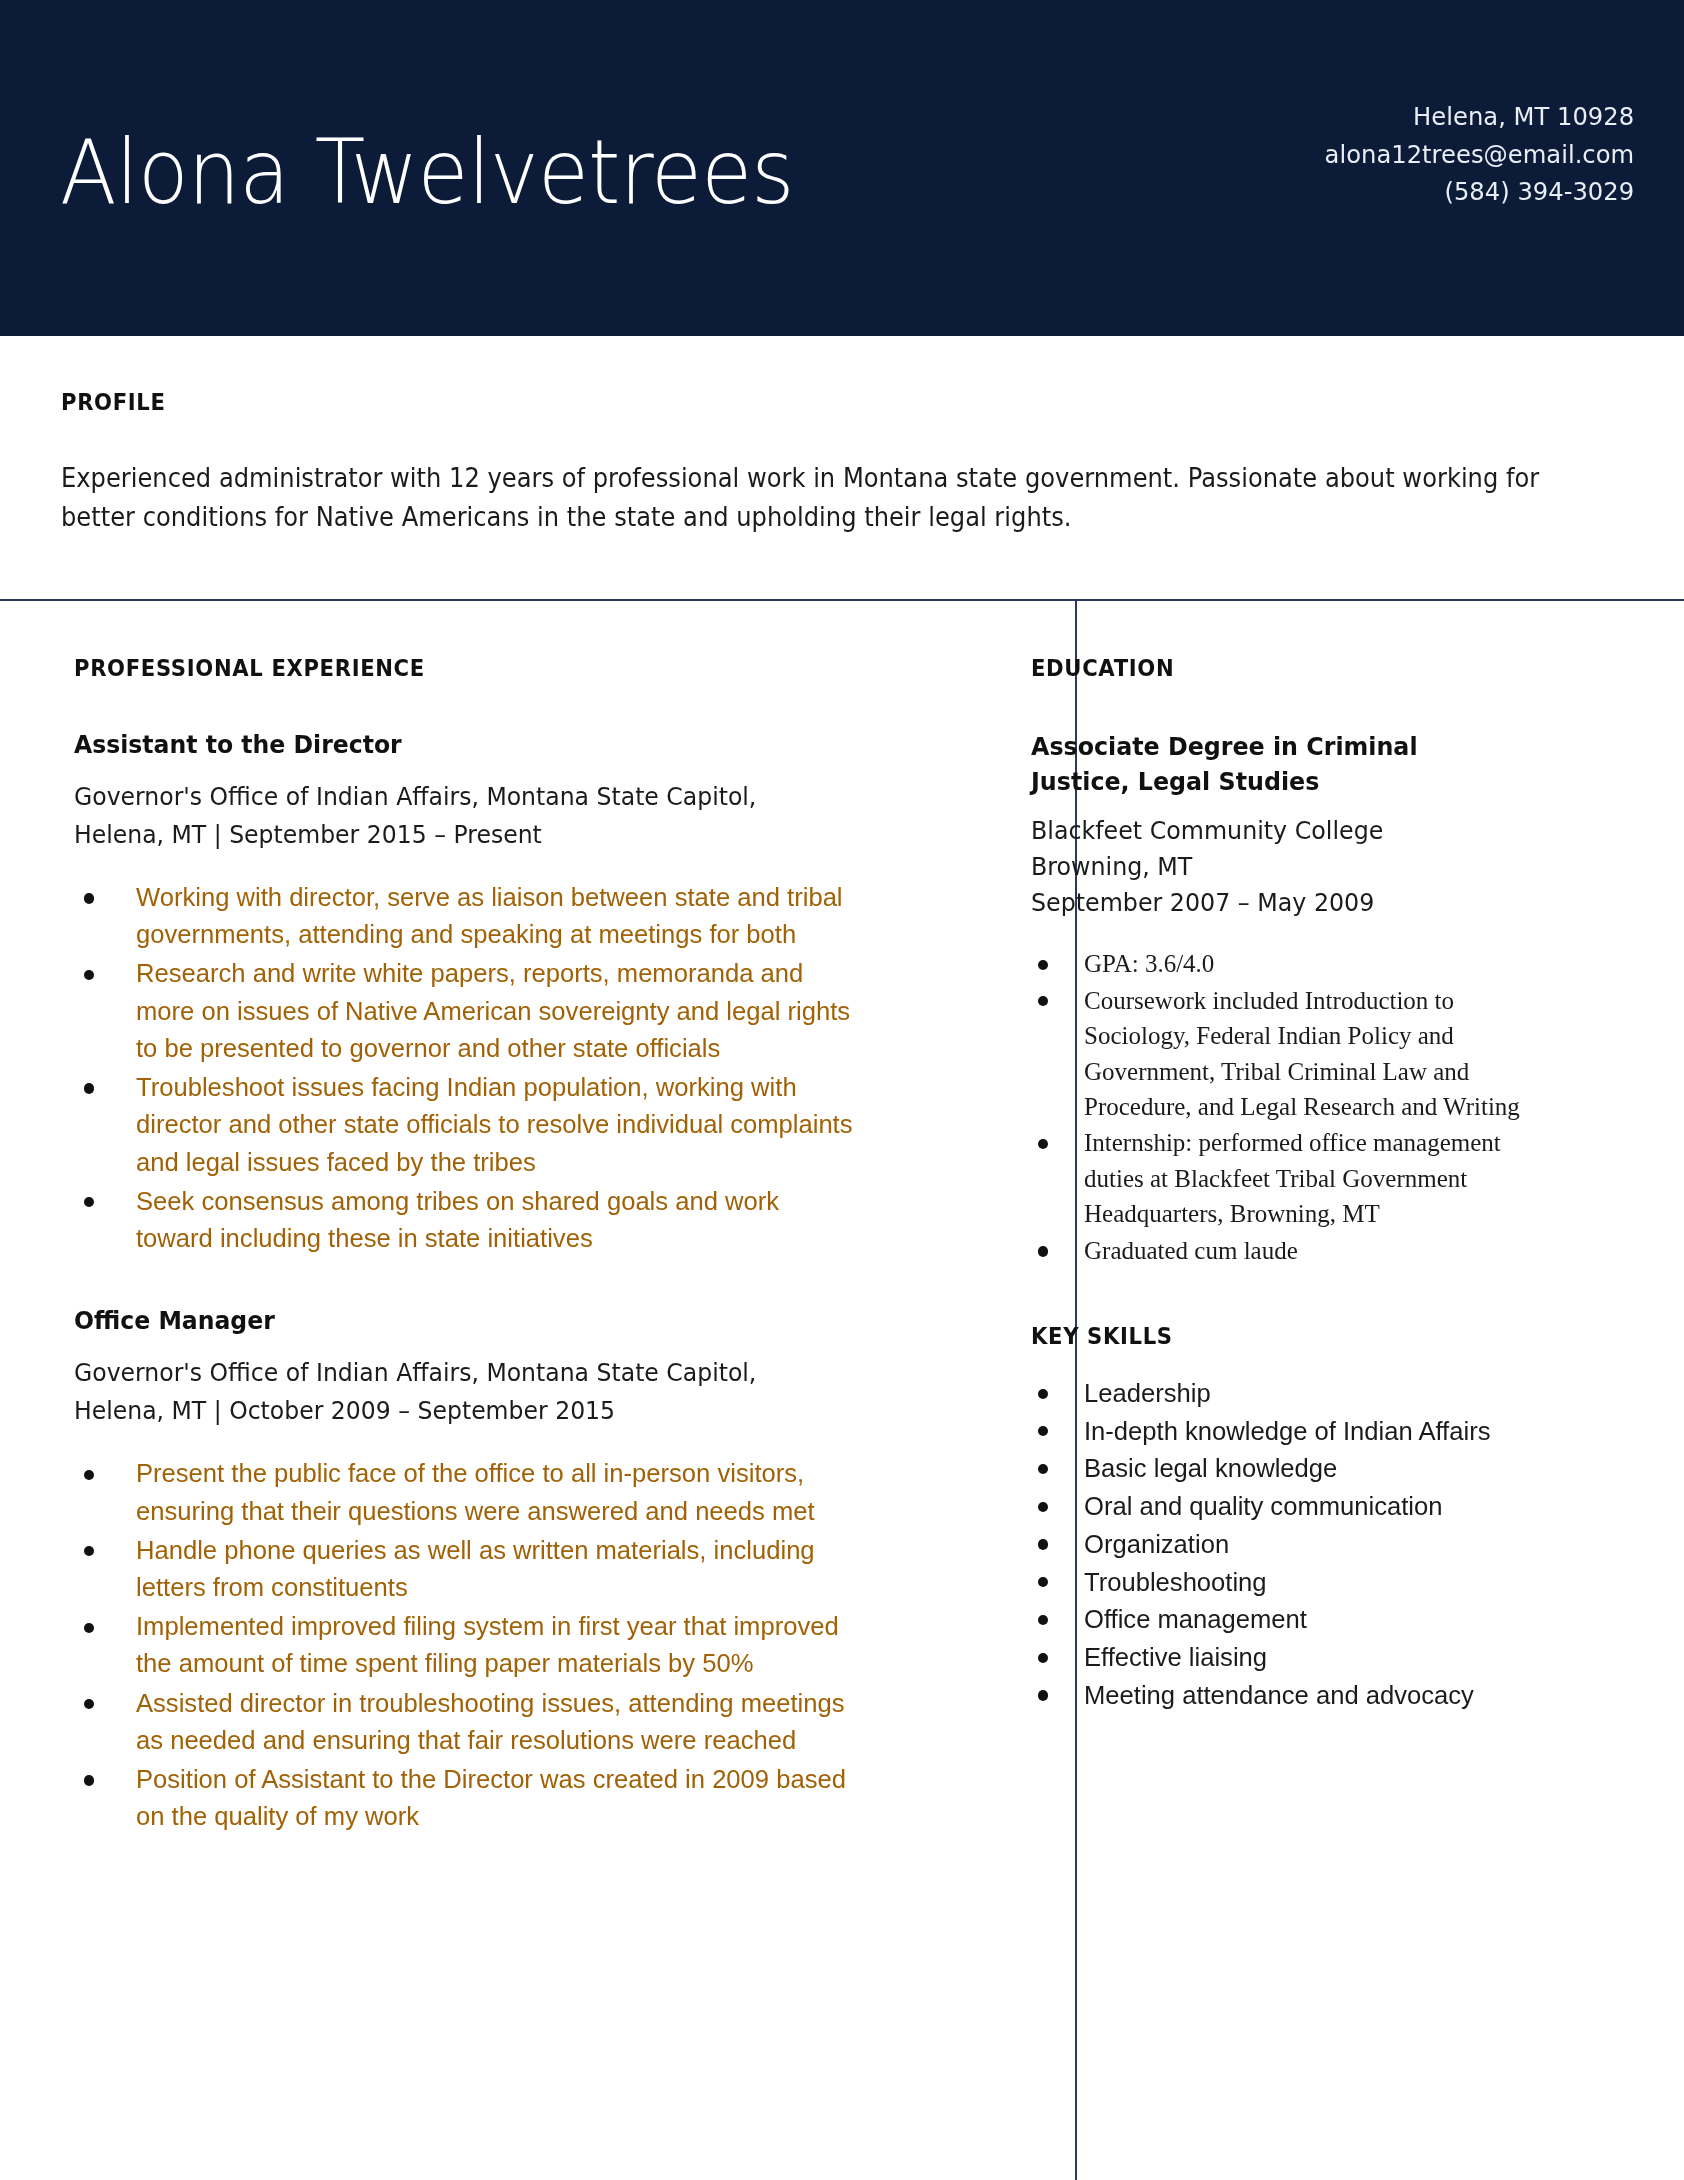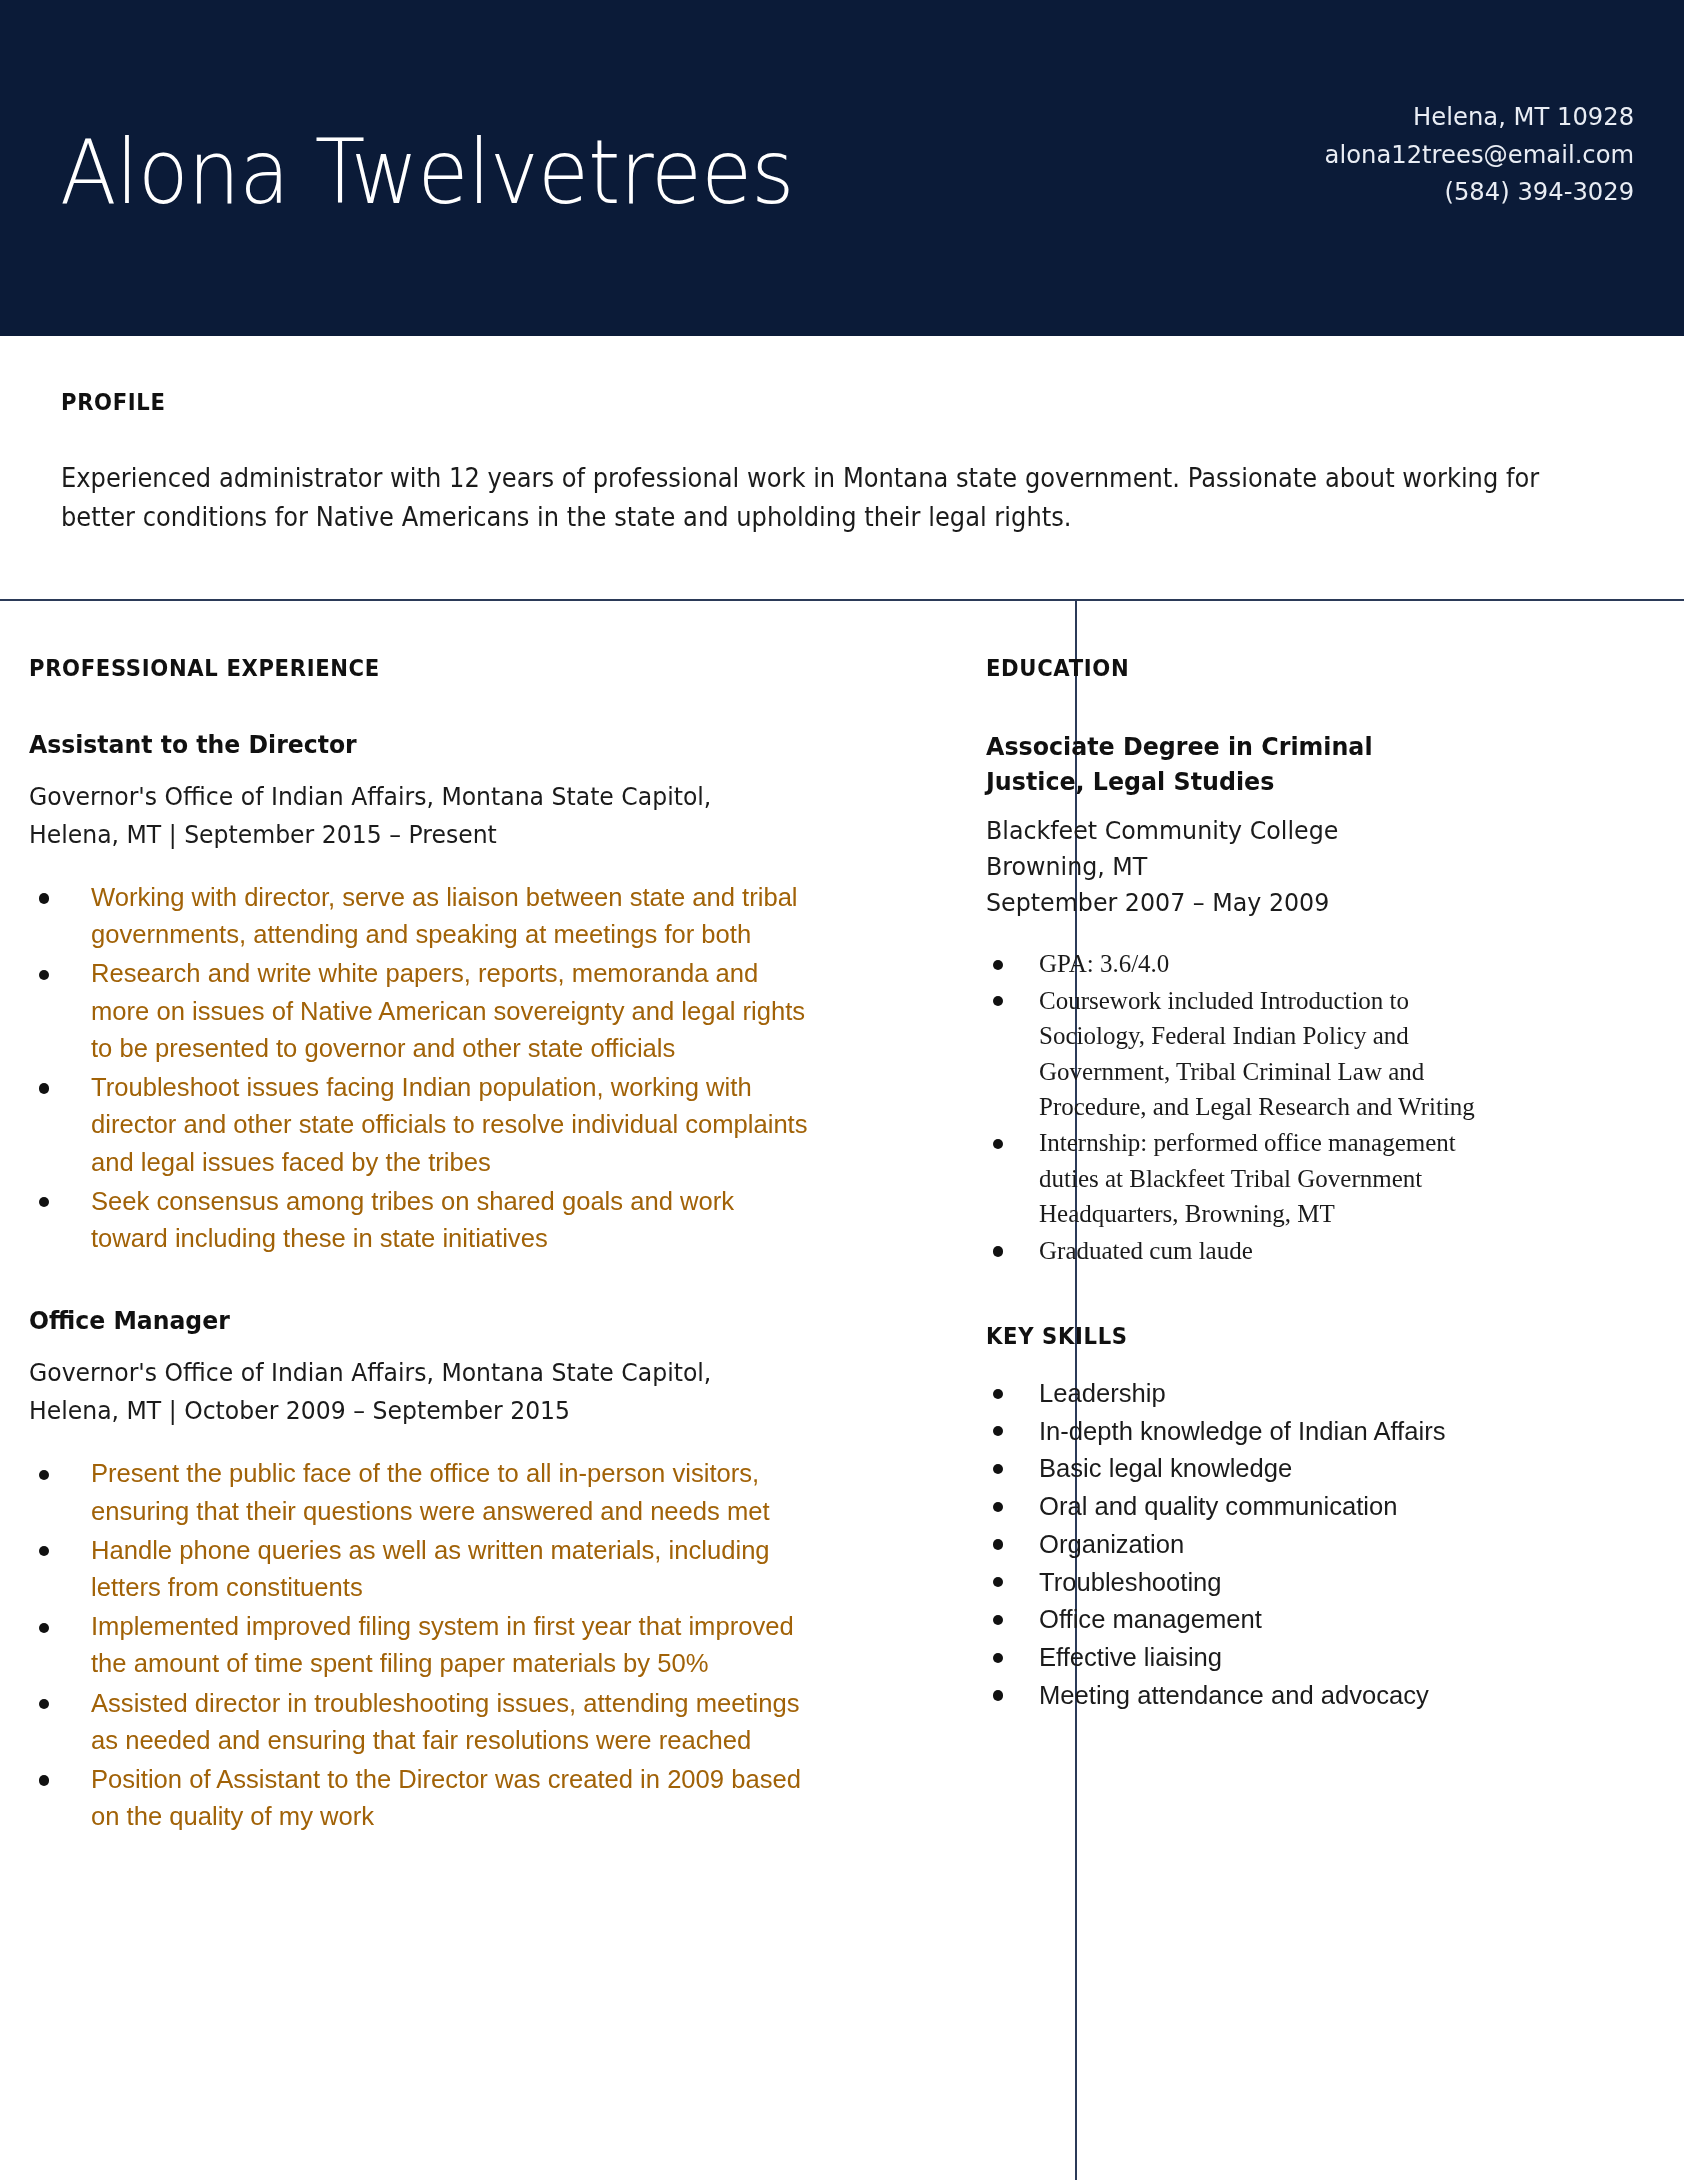--- a/index.html
+++ b/index.html
@@ -102,20 +102,21 @@
     position: absolute;
     left: 0;
     top: 601px;
     width: 1685px;
     display: flex;
   }
   .col-left {
     width: 909px;
     box-sizing: border-box;
     padding: 54px 94px 0 29px;
+    margin-left: 45px;
   }
   .col-right {
     width: 610px;
     box-sizing: border-box;
     padding: 54px 34px 0 77px;
   }
 
   
   .job { margin-top: 48px; }
   .job-title {

